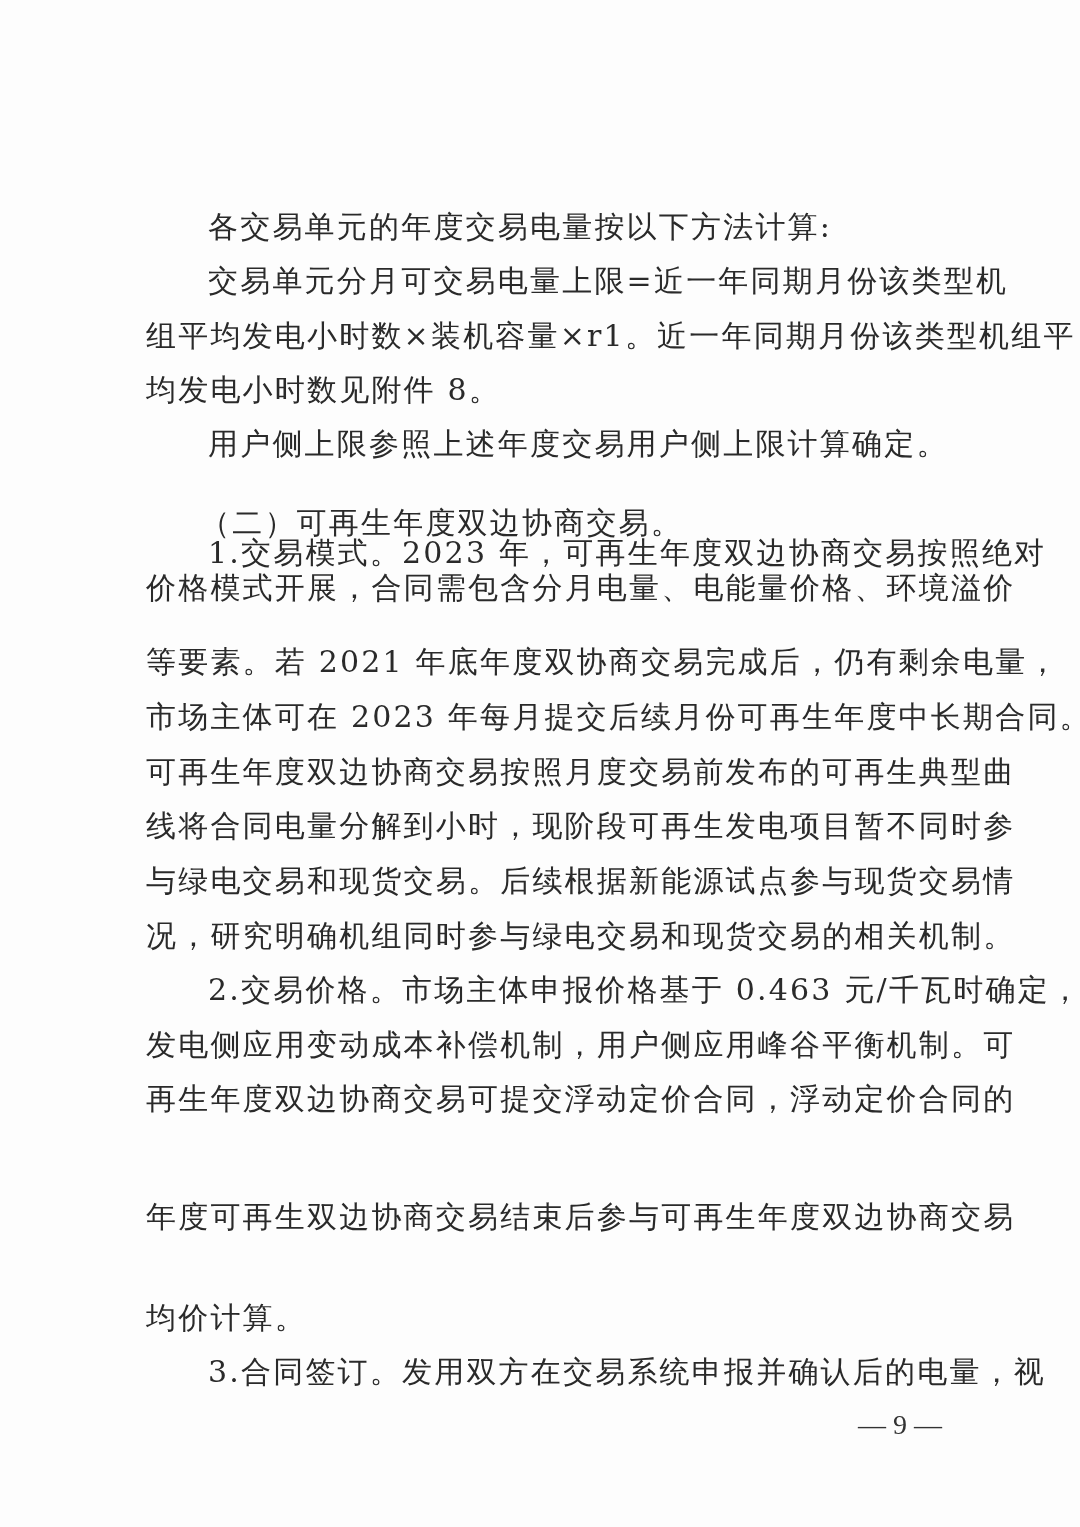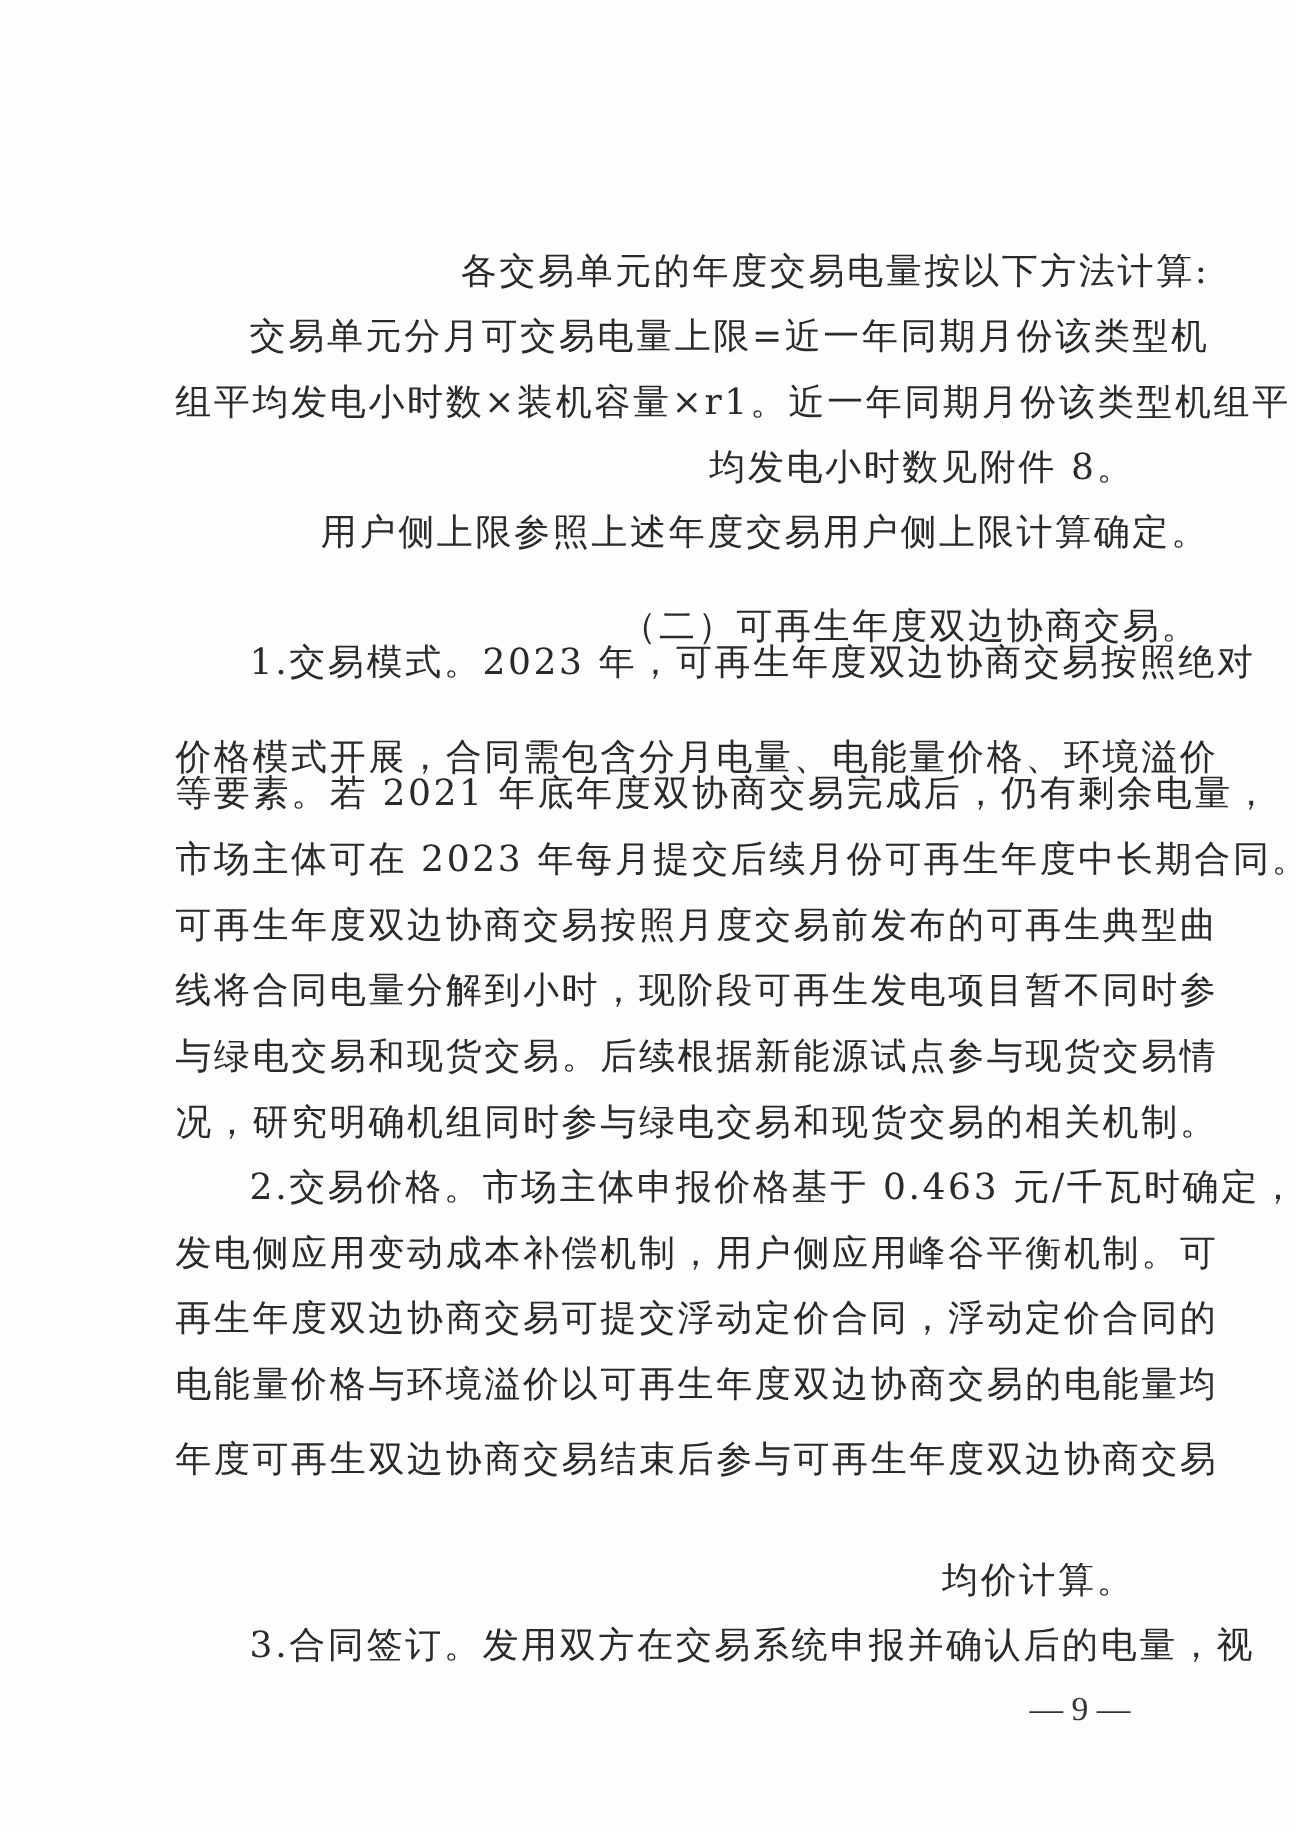--- a/index.html
+++ b/index.html
@@ -1,17 +1,17 @@
 <!DOCTYPE html>
 <html><head>
 <meta charset="utf-8">
 <style>
   html, body { margin: 0; padding: 0; background: #ffffff; }
   body { width: 1080px; height: 1527px; position: relative; overflow: hidden; }
-  .page { position: absolute; left: 0; top: 0; width: 1080px; height: 1527px; background: #fdfdfd; text-align: right; }
+  .page { position: absolute; left: 0; top: 0; width: 1080px; height: 1527px; background: #fdfdfd; }
   .line {
     position: absolute;
     left: 146px;
     width: 800px;
     height: 40px;
     font-family: "DejaVu Serif", "Liberation Serif", serif;
     font-size: 30px;
     line-height: 40px;
     color: #2a2a2a;
     white-space: nowrap;
@@ -38,31 +38,30 @@
 
   <div class="line indent" style="top:261px">交易单元分月可交易电量上限=近一年同期月份该类型机</div>
   <div class="line" style="top:316px">组平均发电小时数×装机容量×r1。近一年同期月份该类型机组平</div>
   <div class="line" style="top:370px">均发电小时数见附件 8。</div>
 
   <div class="line indent" style="top:424px">用户侧上限参照上述年度交易用户侧上限计算确定。</div>
 
   <div class="line heading" style="top:479px">（二）可再生年度双边协商交易。</div>
 
   <div class="line indent" style="top:533px">1.交易模式。2023 年，可再生年度双边协商交易按照绝对</div>
-  <div class="line" style="top:612px">价格模式开展，合同需包含分月电量、电能量价格、环境溢价</div>
+  <div class="line" style="top:568px">价格模式开展，合同需包含分月电量、电能量价格、环境溢价</div>
   <div class="line" style="top:642px">等要素。若 2021 年底年度双协商交易完成后，仍有剩余电量，</div>
   <div class="line" style="top:697px">市场主体可在 2023 年每月提交后续月份可再生年度中长期合同。</div>
   <div class="line" style="top:752px">可再生年度双边协商交易按照月度交易前发布的可再生典型曲</div>
   <div class="line" style="top:806px">线将合同电量分解到小时，现阶段可再生发电项目暂不同时参</div>
   <div class="line" style="top:861px">与绿电交易和现货交易。后续根据新能源试点参与现货交易情</div>
   <div class="line" style="top:916px">况，研究明确机组同时参与绿电交易和现货交易的相关机制。</div>
 
   <div class="line indent" style="top:970px">2.交易价格。市场主体申报价格基于 0.463 元/千瓦时确定，</div>
   <div class="line" style="top:1025px">发电侧应用变动成本补偿机制，用户侧应用峰谷平衡机制。可</div>
   <div class="line" style="top:1079px">再生年度双边协商交易可提交浮动定价合同，浮动定价合同的</div>
-  <div class="line" style="top:1134px">电能量价格与环境溢价以可再生年度双边协商交易的电能量均</div>
   <div class="line" style="top:1197px">年度可再生双边协商交易结束后参与可再生年度双边协商交易</div>
   <div class="line" style="top:1298px">均价计算。</div>
 
   <div class="line indent" style="top:1352px">3.合同签订。发用双方在交易系统申报并确认后的电量，视</div>
 
   <div class="page-num">— 9 —</div>
 </div>
 
 </body></html>

